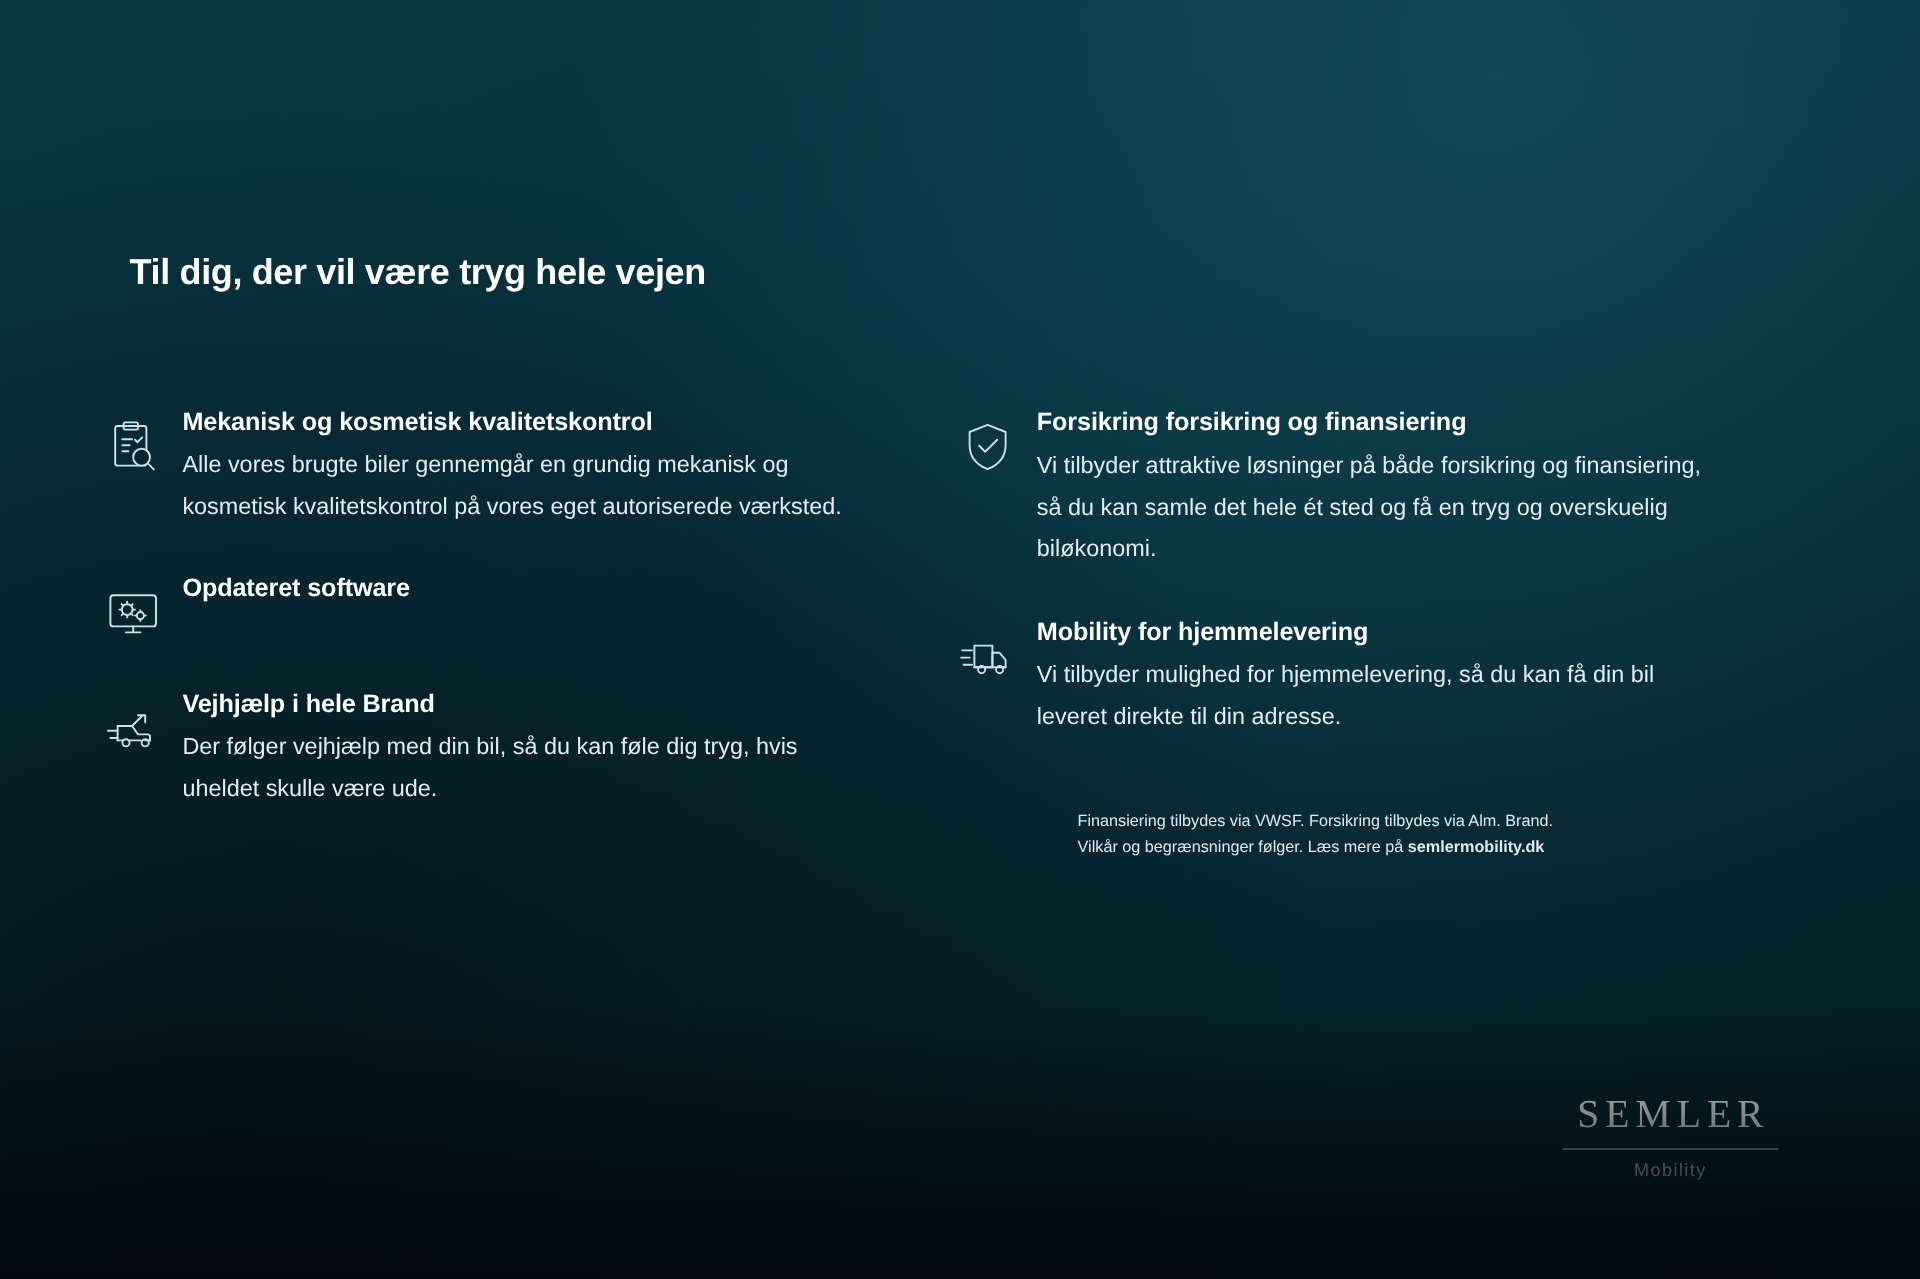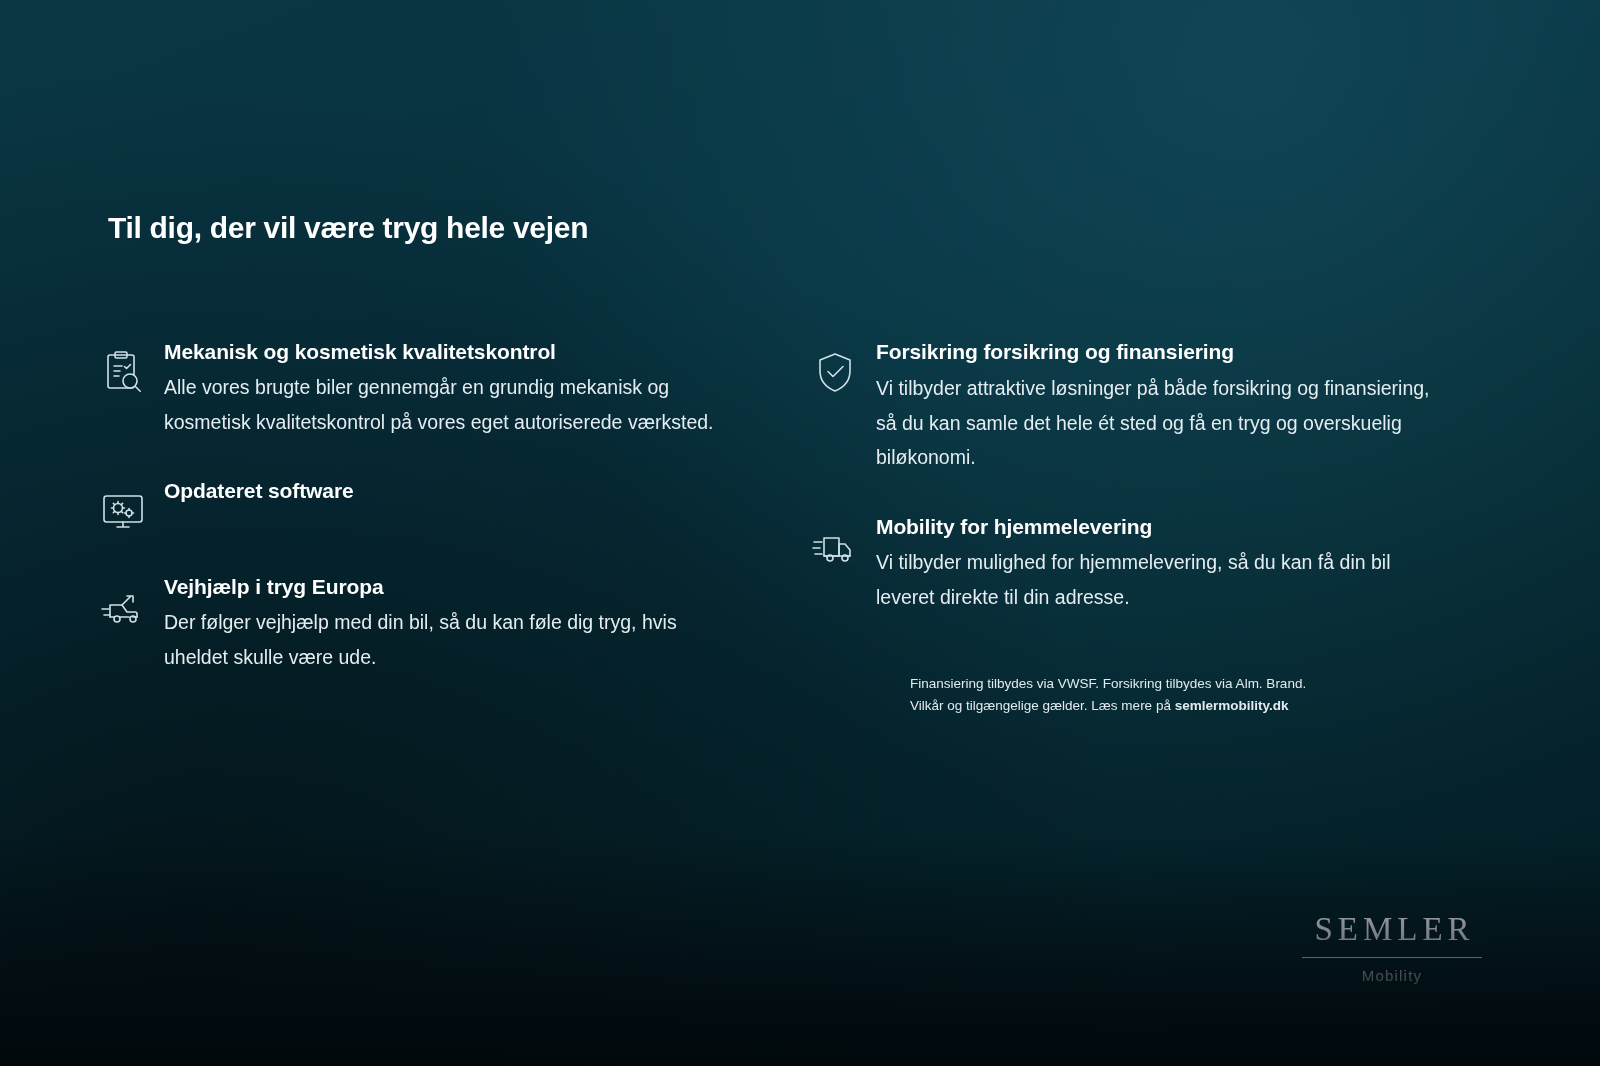--- a/index.html
+++ b/index.html
@@ -40,21 +40,21 @@
     top: 190px;
     font-size: 30px;
     font-weight: bold;
     color: #ffffff;
     letter-spacing: -0.3px;
     line-height: 1.2;
   }
 
   .columns {
     position: absolute;
-    left: 100px;
+    left: 88px;
     top: 340px;
     width: 1400px;
     display: flex;
     gap: 72px;
   }
   .col {
     width: 640px;
     display: flex;
     flex-direction: column;
   }
@@ -184,21 +184,21 @@
           <svg width="46" height="46" viewBox="0 0 46 46" fill="none" stroke="#cfe0e6" stroke-width="1.6" stroke-linecap="round" stroke-linejoin="round">
             <path d="M4 30h6M2 24h7"></path>
             <path d="M10 32V20h12l5 7h8a2 2 0 0 1 2 2v3"></path>
             <path d="M10 32h4M20 32h9M33 32h4"></path>
             <circle cx="17" cy="34" r="3"></circle>
             <circle cx="33" cy="34" r="3"></circle>
             <path d="M22 20l9-9M27 11h6v6"></path>
           </svg>
         </div>
         <div class="text">
-          <h3>Vejhjælp i tryg Europa</h3>
+          <h3>Vejhjælp i hele Brand</h3>
           <p>Der følger vejhjælp med din bil, så du kan føle dig tryg, hvis uheldet skulle være ude.</p>
         </div>
       </div>
 
     </div>
 
     <div class="col col-right">
 
       <div class="feature">
         <div class="icon-wrap">
@@ -226,21 +226,21 @@
         </div>
         <div class="text">
           <h3>Mobility for hjemmelevering</h3>
           <p>Vi tilbyder mulighed for hjemmelevering, så du kan få din bil leveret direkte til din adresse.</p>
         </div>
       </div>
 
       <div class="disclaimer">
         <div>Finansiering tilbydes via VWSF. Forsikring tilbydes via Alm. Brand.</div>
         <div>
-          <span>Vilkår og tilgængelige gælder. Læs mere på </span><b>semlermobility.dk</b>
+          <span>Vilkår og begrænsninger følger. Læs mere på </span><b>semlermobility.dk</b>
         </div>
       </div>
 
     </div>
 
   </div>
 
   <div class="logo">
     <div class="wordmark">SEMLER</div>
     <div class="rule"></div>

